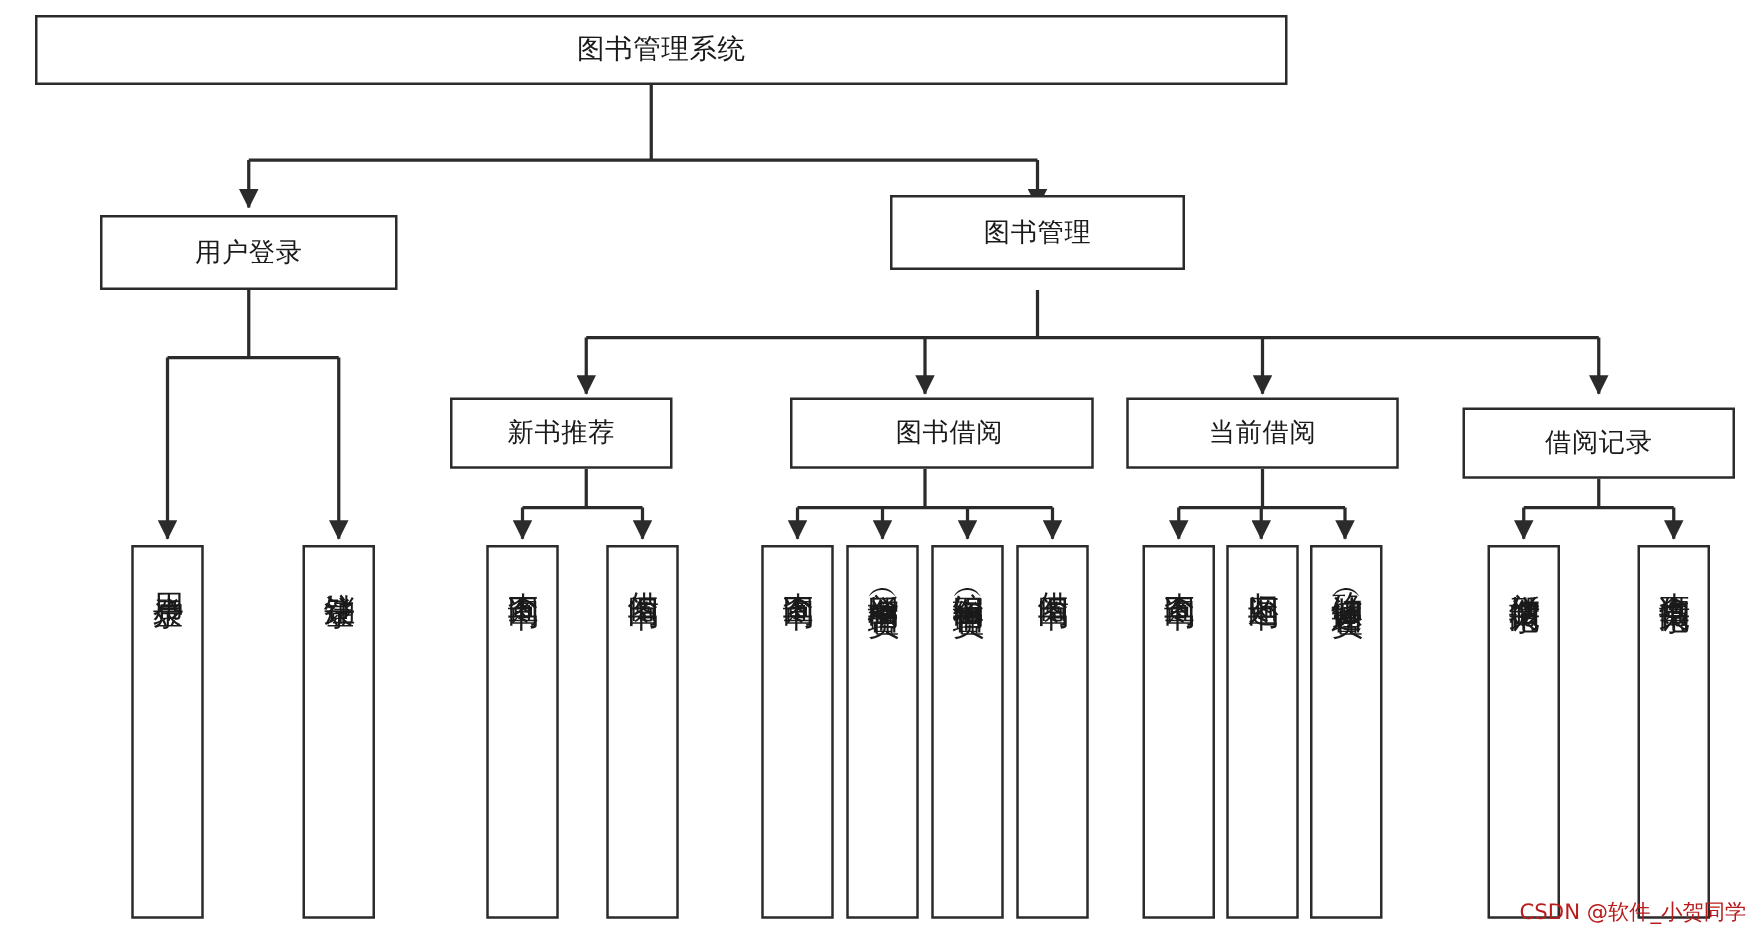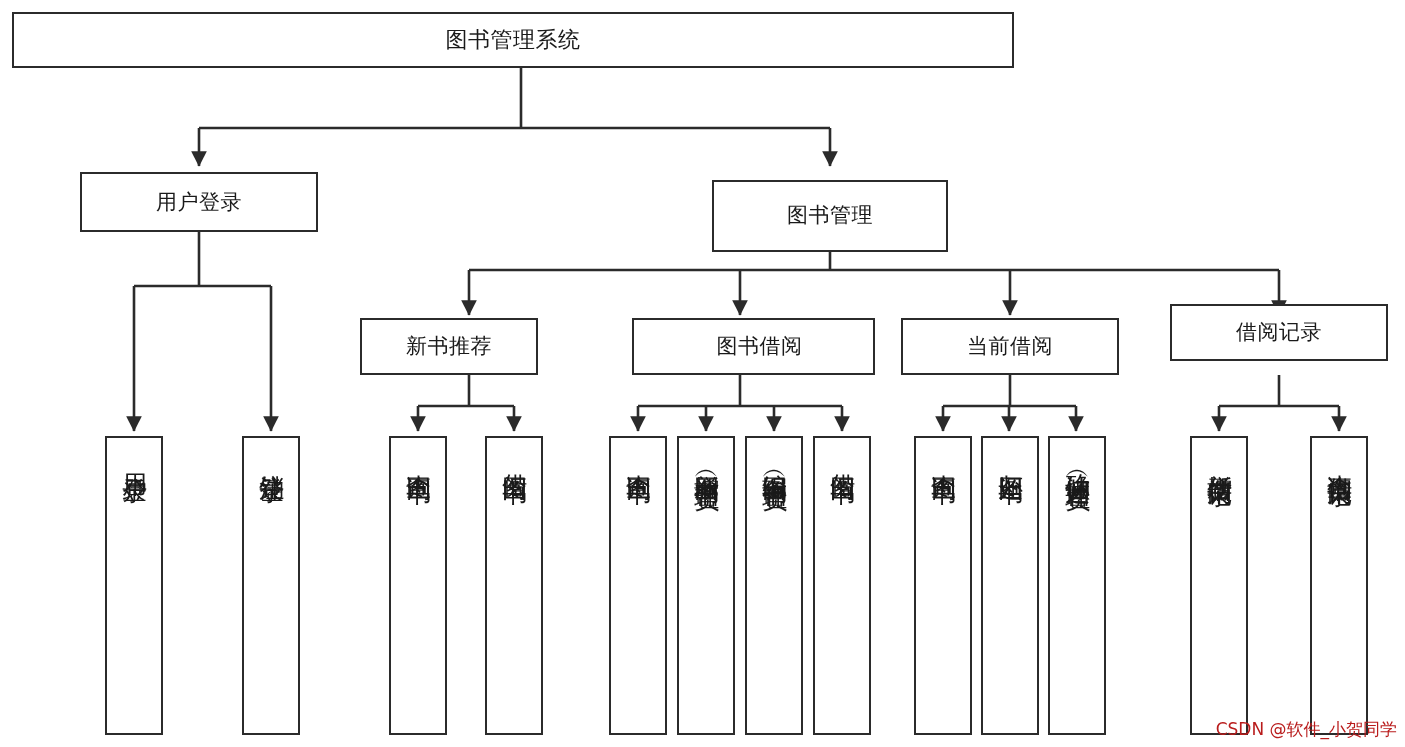--- a/index.html
+++ b/index.html
@@ -121,41 +121,41 @@
       <path d="M 1009 406 L 1009 431" marker-end="url(#arrow)"></path>
       <path d="M 1076 406 L 1076 431" marker-end="url(#arrow)"></path>
 
       <path d="M 1279 375 L 1279 406"></path>
       <path d="M 1219 406 L 1339 406"></path>
       <path d="M 1219 406 L 1219 431" marker-end="url(#arrow)"></path>
       <path d="M 1339 406 L 1339 431" marker-end="url(#arrow)"></path>
     </g>
   </svg>
 
-  <div class="node horiz root" style="left:12px; top:12px; width:1002px; height:56px;">
+  <div class="node horiz root" style="left:28px; top:12px; width:1002px; height:56px;">
     <span class="label">图书管理系统</span>
   </div>
 
   <div class="node horiz" style="left:80px; top:172px; width:238px; height:60px;">
     <span class="label">用户登录</span>
   </div>
-  <div class="node horiz" style="left:712px; top:180px; width:236px; height:72px;font-family:Liberation Mono, monospace;">
+  <div class="node horiz" style="left:712px; top:156px; width:236px; height:60px;">
     <span class="label">图书管理</span>
   </div>
 
   <div class="node horiz" style="left:360px; top:318px; width:178px; height:57px;">
     <span class="label">新书推荐</span>
   </div>
   <div class="node horiz" style="left:632px; top:318px; width:243px; height:57px;padding-left:12px;">
     <span class="label">图书借阅</span>
   </div>
   <div class="node horiz" style="left:901px; top:318px; width:218px; height:57px;">
     <span class="label">当前借阅</span>
   </div>
-  <div class="node horiz" style="left:1170px; top:304px; width:218px; height:57px;">
+  <div class="node horiz" style="left:1170px; top:326px; width:218px; height:57px;">
     <span class="label">借阅记录</span>
   </div>
 
   <div class="node vert" style="left:105px; top:436px; width:58px; height:299px;">
     <span class="label">用户登录</span>
   </div>
   <div class="node vert" style="left:242px; top:436px; width:58px; height:299px;">
     <span class="label">注销登录</span>
   </div>
 

